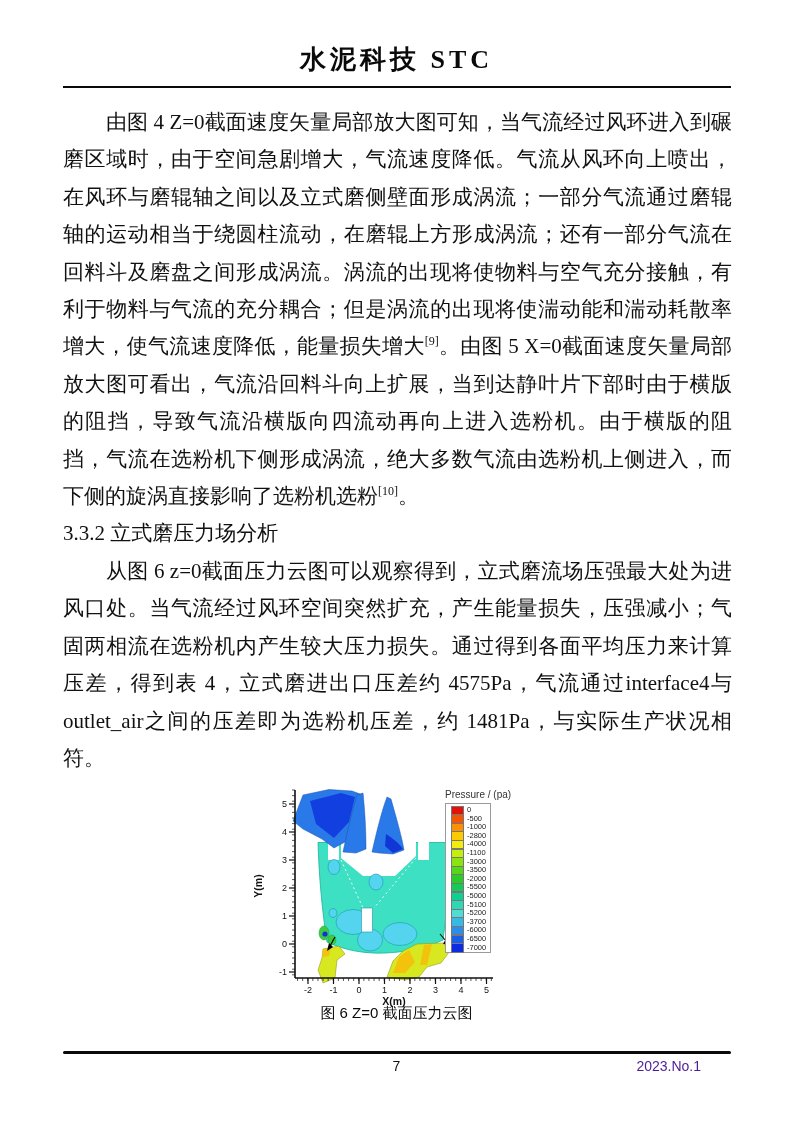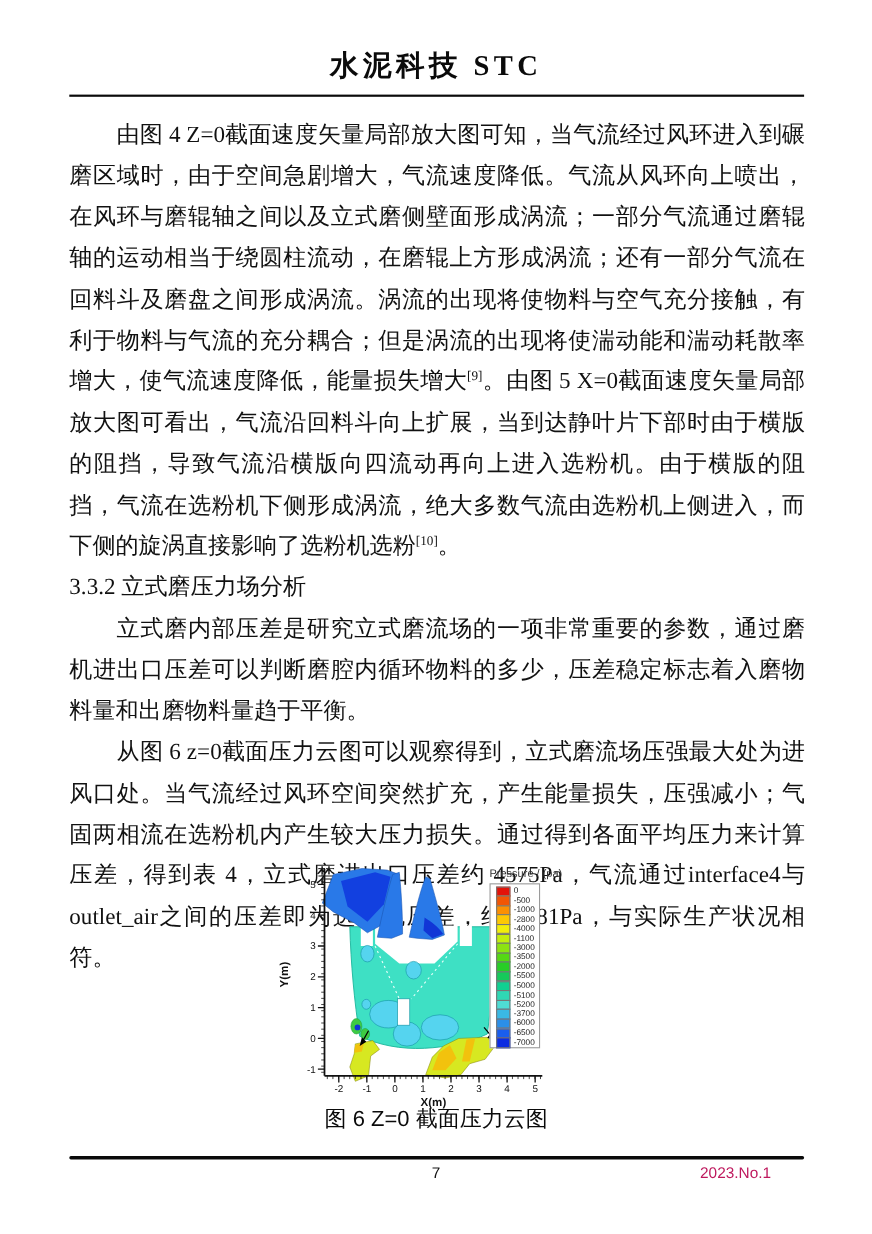--- a/index.html
+++ b/index.html
@@ -23,41 +23,40 @@
   .figure-wrap svg{position:absolute;top:0;left:0;}
   .legend{position:absolute;left:199px;top:21px;width:46px;height:150px;background:#fff;
         border:1px solid #9a9a9a;box-sizing:border-box;padding:2px 0 0 5px;}
   .legend-title{position:absolute;left:199px;top:7px;width:70px;font-family:"Liberation Sans",sans-serif;
         font-size:10px;color:#333;white-space:nowrap;}
   .lg-row{display:flex;align-items:center;height:8.6px;}
   .lg-sw{display:inline-block;width:11px;height:7.4px;border:0.5px solid #777;flex:0 0 auto;}
   .lg-lb{font-family:"Liberation Sans",sans-serif;font-size:7.5px;color:#222;margin-left:3px;
         line-height:8.6px;white-space:nowrap;}
   .figure-caption{position:absolute;top:1004px;left:0;width:793px;text-align:center;
-        font-family:"Liberation Sans",sans-serif;font-size:20px;font-weight:500;color:#0a0a0a;}
+        font-family:"Liberation Sans",sans-serif;font-size:15px;font-weight:500;color:#0a0a0a;}
 
   
   .footer-rule{position:absolute;top:1051px;left:63px;width:668px;height:2.5px;background:#0a0a0a;border-radius:2px;}
   .page-number{position:absolute;top:1058px;left:0;width:100%;text-align:center;
         font-family:"Liberation Sans",sans-serif;font-size:14px;color:#111;}
   .issue-label{position:absolute;top:1058px;right:92px;
-        font-family:"Liberation Sans",sans-serif;font-size:14px;color:#be185d;}
+        font-family:"Liberation Sans",sans-serif;font-size:14px;color:#4c1d95;}
 </style>
 </head>
 <body>
 
 <div class="page">
 
   <div class="journal-title">水泥科技 STC</div>
   <div class="header-rule"></div>
 
   <div class="body-text">
     <p><span>由图 4 Z=0截面速度矢量局部放大图可知，当气流经过风环进入到碾磨区域时，由于空间急剧增大，气流速度降低。气流从风环向上喷出，在风环与磨辊轴之间以及立式磨侧壁面形成涡流；一部分气流通过磨辊轴的运动相当于绕圆柱流动，在磨辊上方形成涡流；还有一部分气流在回料斗及磨盘之间形成涡流。涡流的出现将使物料与空气充分接触，有利于物料与气流的充分耦合；但是涡流的出现将使湍动能和湍动耗散率增大，使气流速度降低，能量损失增大</span><sup class="ref">[9]</sup><span>。由图 5 X=0截面速度矢量局部放大图可看出，气流沿回料斗向上扩展，当到达静叶片下部时由于横版的阻挡，导致气流沿横版向四流动再向上进入选粉机。由于横版的阻挡，气流在选粉机下侧形成涡流，绝大多数气流由选粉机上侧进入，而下侧的旋涡直接影响了选粉机选粉</span><sup class="ref">[10]</sup><span>。</span></p>
     <h3>3.3.2 立式磨压力场分析</h3>
-    <p>立式磨内部压差是研究立式磨流场的一项非常重要的参数，通过磨机进出口压差可以判断磨腔内循环物料的多少，压差稳定标志着入磨物料量和出磨物料量趋于平衡。</p>
     <p>从图 6 z=0截面压力云图可以观察得到，立式磨流场压强最大处为进风口处。当气流经过风环空间突然扩充，产生能量损失，压强减小；气固两相流在选粉机内产生较大压力损失。通过得到各面平均压力来计算压差，得到表 4，立式磨进出口压差约 4575Pa，气流通过interface4与outlet_air之间的压差即为选粉机压差，约 1481Pa，与实际生产状况相符。</p>
   </div>
 
   <div class="figure-wrap">
     <svg id="fig-svg" width="280" height="228" viewBox="0 0 280 228">
       <g>
 
         <path d="M72,60.5 L206,60.5 C204,95 201,128 197,158 C180,166 160,170 140,171 C118,172 98,168 81,160 C76,128 73,94 72,60.5 Z" fill="#3ee0c4" stroke="#17b49a" stroke-width="0.8"></path>
 
         <rect x="82" y="59.5" width="11" height="18.5" fill="#ffffff"></rect>

